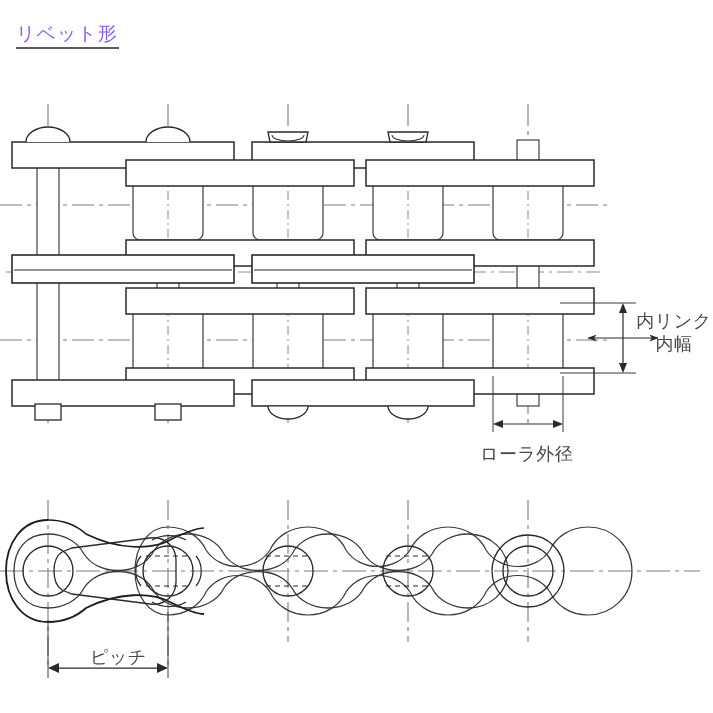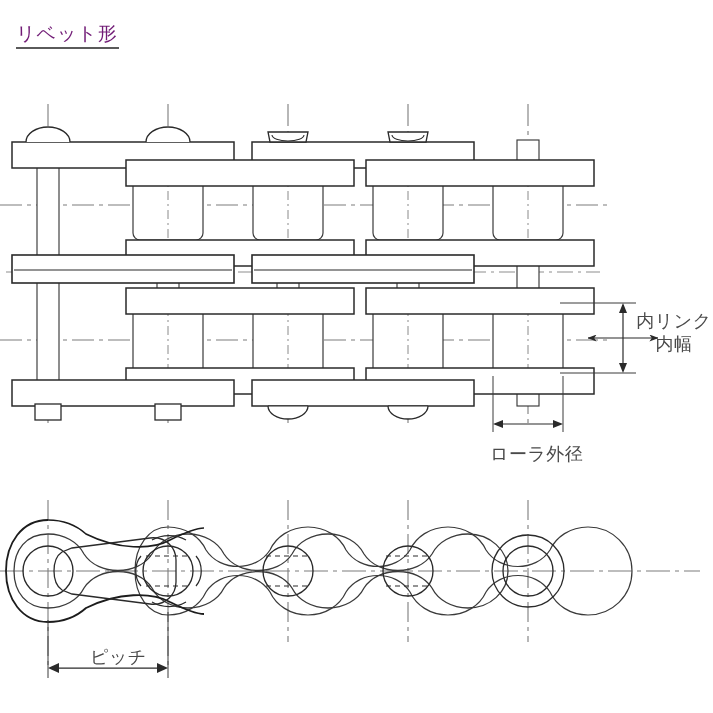--- a/index.html
+++ b/index.html
@@ -11,41 +11,41 @@
     overflow:hidden;
   }
   #stage{position:absolute;left:0;top:0;width:713px;height:713px;}
   svg.drawing{position:absolute;left:0;top:0;width:713px;height:713px;display:block;}
   .title-wrap{
     position:absolute;left:16px;top:22px;
   }
   .title-text{
     font-size:19px;
     letter-spacing:1px;
-    color:#701a75;
+    color:#8b5cf6;
     line-height:1.2;
     white-space:nowrap;
   }
   .title-rule{
     margin-top:2px;
     height:2px;
     background:#5a5a5a;
     width:103px;
   }
   .lbl{
     position:absolute;
     font-size:18px;
     color:#4a4a4a;
     letter-spacing:0.5px;
     white-space:nowrap;
     line-height:1.25;
   }
   #lbl-inner-link{left:632px;top:310px;text-align:center;width:84px;}
   #lbl-inner-link .l2{display:block;}
-  #lbl-roller{left:490px;top:443px;}
+  #lbl-roller{left:480px;top:443px;}
   #lbl-pitch{left:90px;top:646px;}
 </style>
 </head>
 <body>
 
 <div id="stage">
 
   <svg class="drawing" viewBox="0 0 713 713">
     <defs>
       <marker id="arrHead" markerWidth="9" markerHeight="7" refX="8.6" refY="3.5" orient="auto" markerUnits="userSpaceOnUse">

